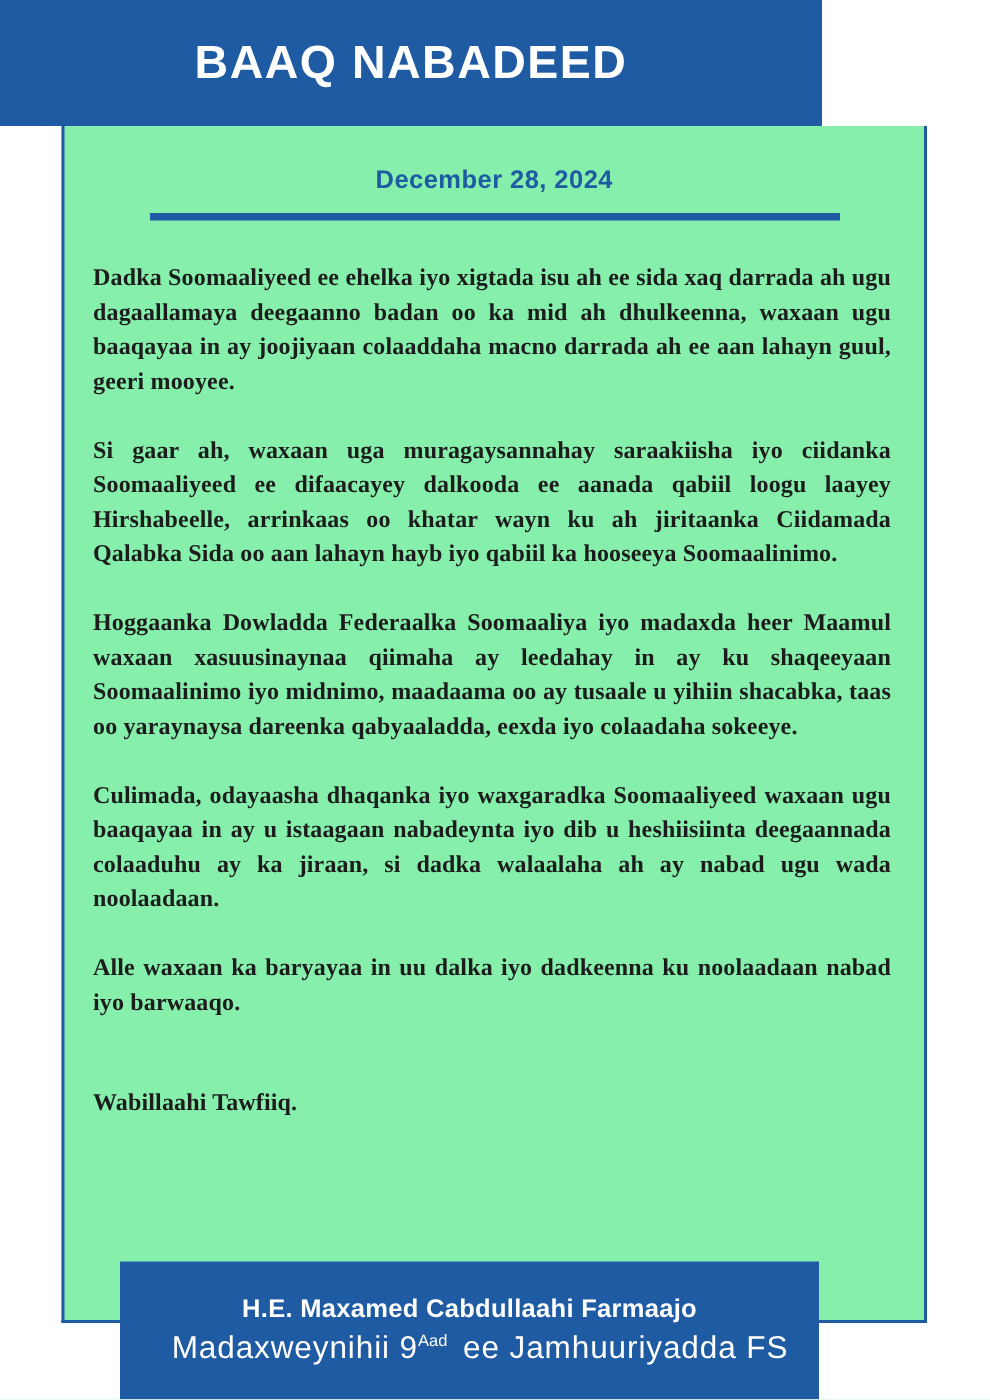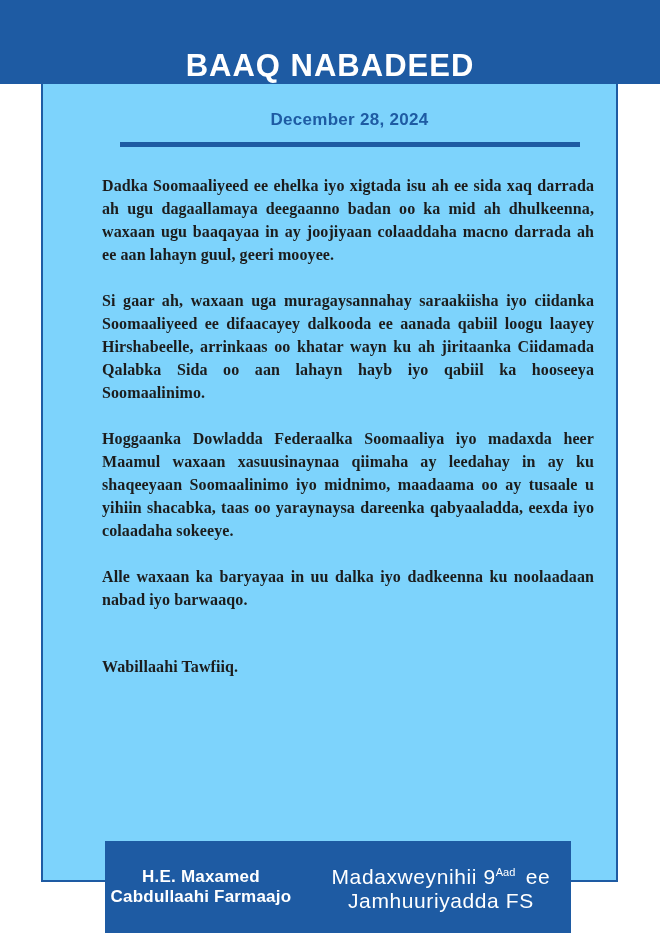--- a/index.html
+++ b/index.html
@@ -10,24 +10,24 @@
     height: 933px;
     background: #ffffff;
     overflow: hidden;
     font-family: "Liberation Sans", "DejaVu Sans", sans-serif;
   }
 
   
   .top-banner {
     position: absolute;
     top: 0; left: 0;
-    width: 660px; height: 84px;
+    width: 548px; height: 84px;
     background: #1e5ba3;
     display: flex;
-    align-items: flex-end;
+    align-items: center;
     justify-content: center;
   }
   .top-banner h1 {
     margin: 0;
     color: #ffffff;
     font-size: 31px;
     font-weight: 800;
     letter-spacing: 1px;
     white-space: nowrap;
   }
@@ -35,22 +35,21 @@
   
   .content-box {
     position: absolute;
     left: 41px;
     top: 84px;
     width: 577px;
     height: 798px;
     border-left: 2px solid #1e5ba3;
     border-right: 2px solid #1e5ba3;
     border-bottom: 2px solid #1e5ba3;
-    background: #7dd3fc;
-    padding-left: 40px;
+    background: #86efac;
   }
   .date {
     margin-top: 26px;
     text-align: center;
     color: #1e5ba3;
     font-size: 17px;
     font-weight: 700;
     letter-spacing: 0.3px;
   }
   .rule {
@@ -74,28 +73,28 @@
   }
   .paragraphs p.closing {
     margin-top: 44px;
     margin-bottom: 16px;
     text-align: left;
   }
 
   
   .signature-banner {
     position: absolute;
-    left: 105px;
+    left: 80px;
     top: 841px;
     width: 466px;
     height: 92px;
     background: #1e5ba3;
     color: #ffffff;
     display: flex;
-    flex-direction: row;
+    flex-direction: column;
     align-items: center;
     justify-content: center;
     text-align: center;
     z-index: 2;
   }
   .sig-name {
     font-weight: 700;
     font-size: 17px;
     letter-spacing: 0.2px;
   }
@@ -123,20 +122,21 @@
     <h1>BAAQ NABADEED</h1>
   </header>
 
   <div class="content-box">
     <div class="date">December 28, 2024</div>
     <div class="rule"></div>
     <div class="paragraphs">
       <p>Dadka Soomaaliyeed ee ehelka iyo xigtada isu ah ee sida xaq darrada ah ugu dagaallamaya deegaanno badan oo ka mid ah dhulkeenna, waxaan ugu baaqayaa in ay joojiyaan colaaddaha macno darrada ah ee aan lahayn guul, geeri mooyee.</p>
       <p>Si gaar ah, waxaan uga muragaysannahay saraakiisha iyo ciidanka Soomaaliyeed ee difaacayey dalkooda ee aanada qabiil loogu laayey Hirshabeelle, arrinkaas oo khatar wayn ku ah jiritaanka Ciidamada Qalabka Sida oo aan lahayn hayb iyo qabiil ka hooseeya Soomaalinimo.</p>
       <p>Hoggaanka Dowladda Federaalka Soomaaliya iyo madaxda heer Maamul waxaan xasuusinaynaa qiimaha ay leedahay in ay ku shaqeeyaan Soomaalinimo iyo midnimo, maadaama oo ay tusaale u yihiin shacabka, taas oo yaraynaysa dareenka qabyaaladda, eexda iyo colaadaha sokeeye.</p>
+      <p>Culimada, odayaasha dhaqanka iyo waxgaradka Soomaaliyeed waxaan ugu baaqayaa in ay u istaagaan nabadeynta iyo dib u heshiisiinta deegaannada colaaduhu ay ka jiraan, si dadka walaalaha ah ay nabad ugu wada noolaadaan.</p>
       <p>Alle waxaan ka baryayaa in uu dalka iyo dadkeenna ku noolaadaan nabad iyo barwaaqo.</p>
       <p class="closing">Wabillaahi Tawfiiq.</p>
     </div>
   </div>
 
   <footer class="signature-banner">
     <div class="sig-name">H.E. Maxamed Cabdullaahi Farmaajo</div>
     <div class="sig-title"><span>Madaxweynihii 9</span><sup>Aad</sup><span> ee Jamhuuriyadda FS</span></div>
   </footer>
 

